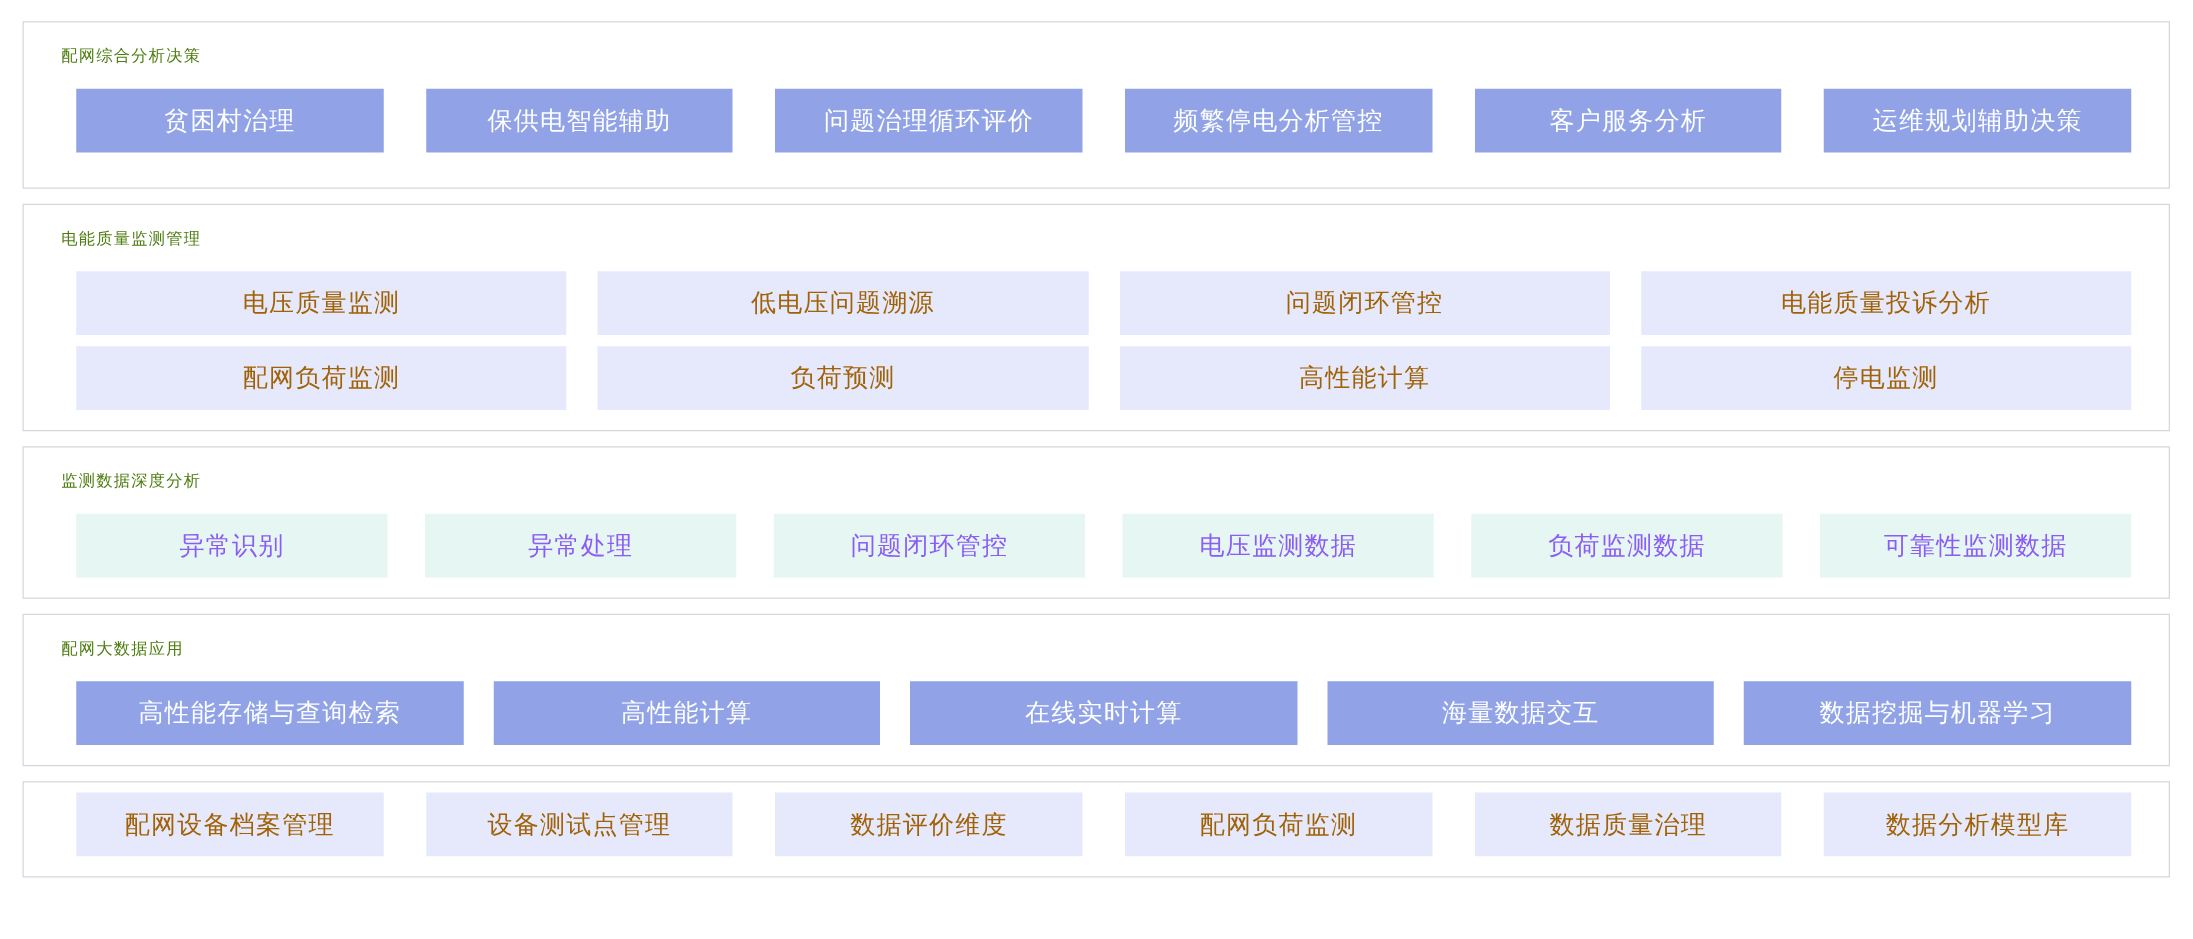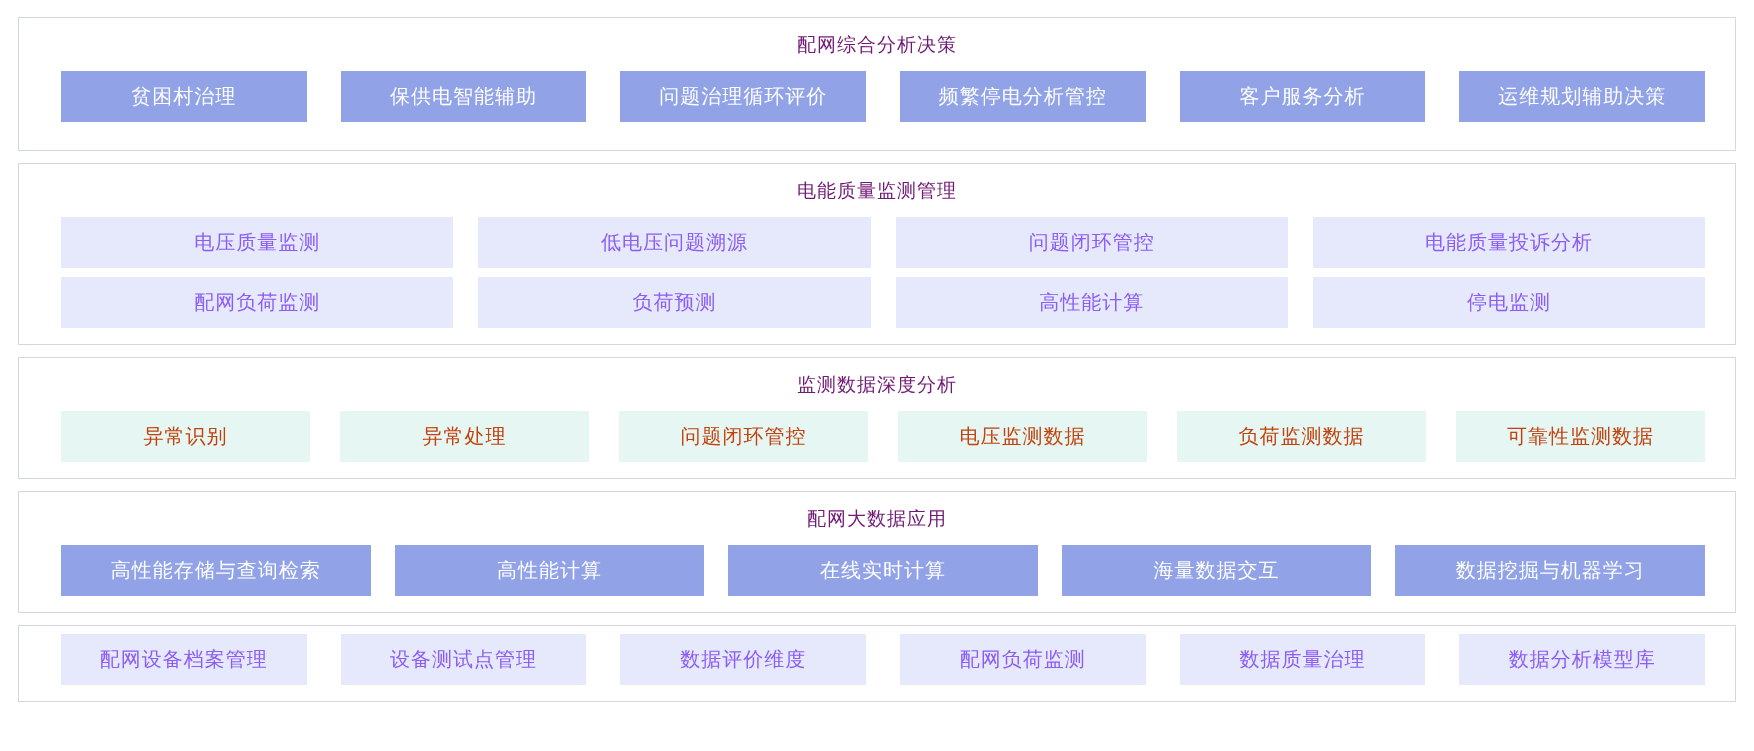--- a/index.html
+++ b/index.html
@@ -25,24 +25,24 @@
   .panel {
     box-sizing: border-box;
     border: 1px solid #d4d7de;
     background: #ffffff;
     padding: 8px 30px 16px 30px;
   }
   .page > .panel:first-child {
     padding-bottom: 28px;
   }
   .panel-title {
-    text-align: center;
-    font-size: 19px;
+    text-align: left;
+    font-size: 13px;
     line-height: 26px;
-    color: #701a75;
+    color: #4d7c0f;
     padding: 6px 0 13px 0;
     letter-spacing: 1px;
   }
   .rows {
     display: flex;
     flex-direction: column;
     gap: 9px;
   }
   .row {
     display: flex;
@@ -63,25 +63,25 @@
     letter-spacing: 1px;
     cursor: default;
     margin-left: 12px;
   }
   .style-solid .tile {
     background: #91a3e6;
     color: #fdfeff;
   }
   .style-lavender .tile {
     background: #e5e9fb;
-    color: #8b5cf6;
+    color: #a16207;
   }
   .style-mint .tile {
     background: #e6f6f2;
-    color: #c2410c;
+    color: #8b5cf6;
   }
 </style>
 </head>
 <body>
 
 <main class="page">
     <section class="panel style-solid">
     <div class="panel-title">配网综合分析决策</div>
     <div class="rows">
         <div class="row cols-6">

